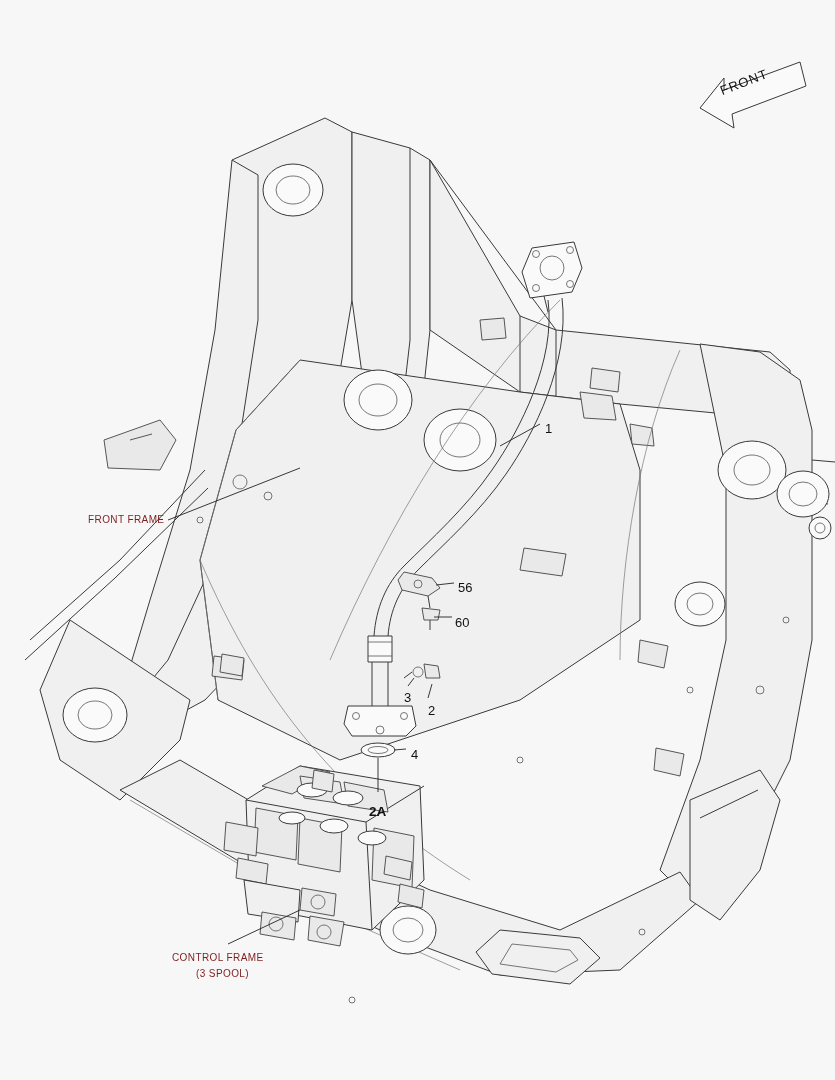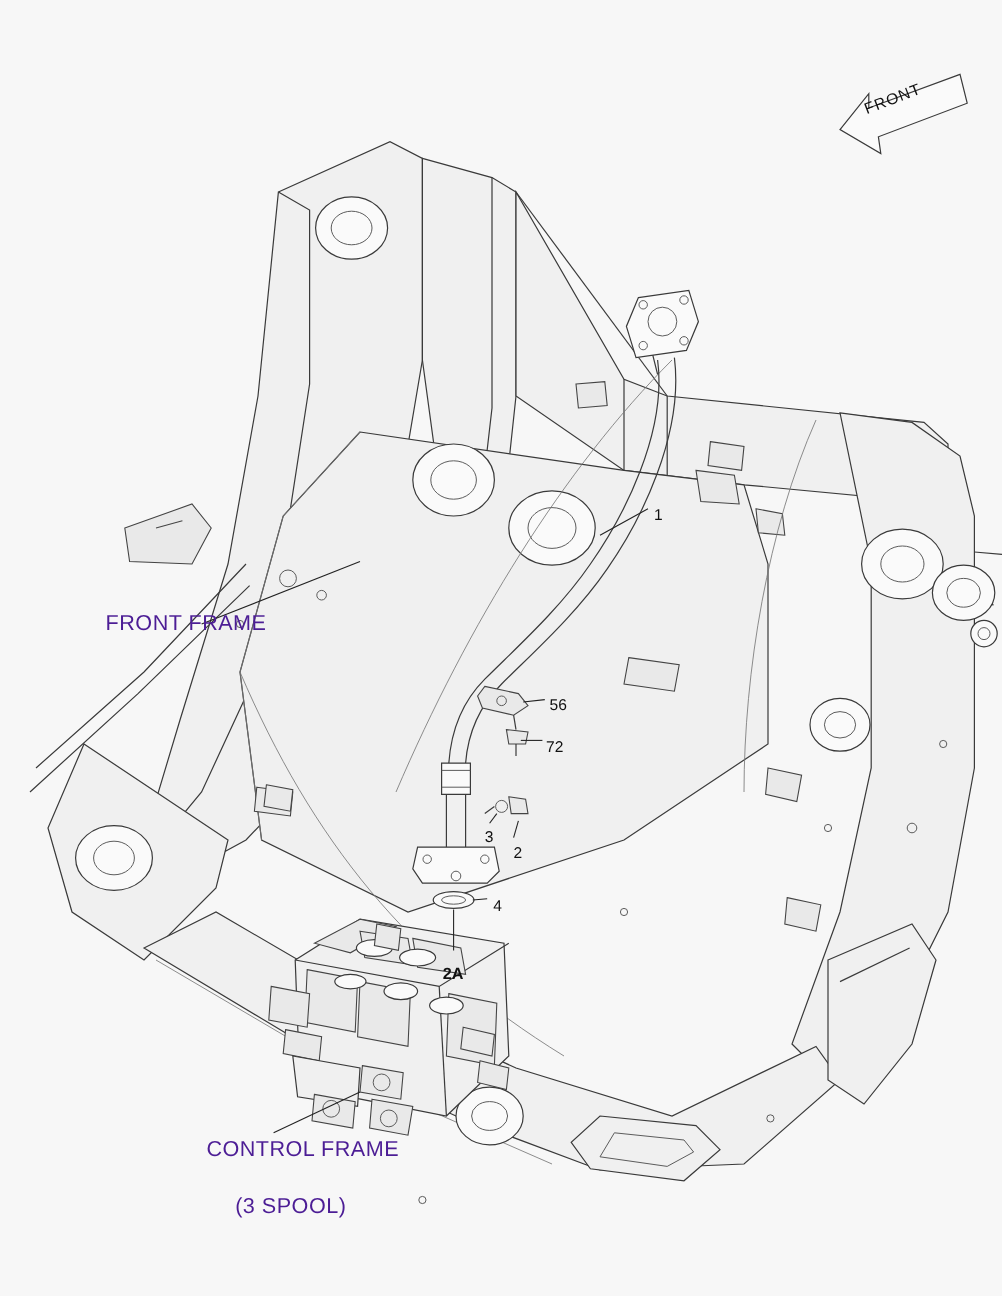--- a/index.html
+++ b/index.html
@@ -21,22 +21,22 @@
   }
   #diagram-svg {
     position: absolute;
     left: 0;
     top: 0;
     width: 835px;
     height: 1080px;
   }
   .label {
     position: absolute;
-    color: #4c1d95;
-    font-size: 18px;
+    color: #7f1d1d;
+    font-size: 10px;
     letter-spacing: 0.4px;
     white-space: pre;
     line-height: 15px;
   }
   .callout {
     position: absolute;
     color: #111111;
     font-size: 13px;
     white-space: pre;
   }
@@ -241,23 +241,23 @@
 
     <g>
       <path class="fillwhite" d="M700 108 L724 78 L724 90 L800 62 L806 86 L732 114 L734 128 Z"></path>
     </g>
   </svg>
 
   <div id="front-arrow-text">FRONT</div>
 
   <div class="label" style="left:88px; top:512px;">FRONT FRAME</div>
   <div class="label" style="left:172px; top:950px;">CONTROL FRAME</div>
-  <div class="label" style="left:196px; top:966px;margin-top:32px;">(3 SPOOL)</div>
+  <div class="label" style="left:196px; top:966px;">(3 SPOOL)</div>
 
   <div class="callout" style="left:545px; top:421px;">1</div>
   <div class="callout" style="left:458px; top:580px;">56</div>
-  <div class="callout" style="left:455px; top:615px;">72</div>
+  <div class="callout" style="left:455px; top:615px;">60</div>
   <div class="callout" style="left:404px; top:690px;">3</div>
   <div class="callout" style="left:428px; top:703px;">2</div>
   <div class="callout" style="left:411px; top:747px;">4</div>
   <div class="callout bold" style="left:369px; top:804px;">2A</div>
 
 </div>
 
 </body></html>

